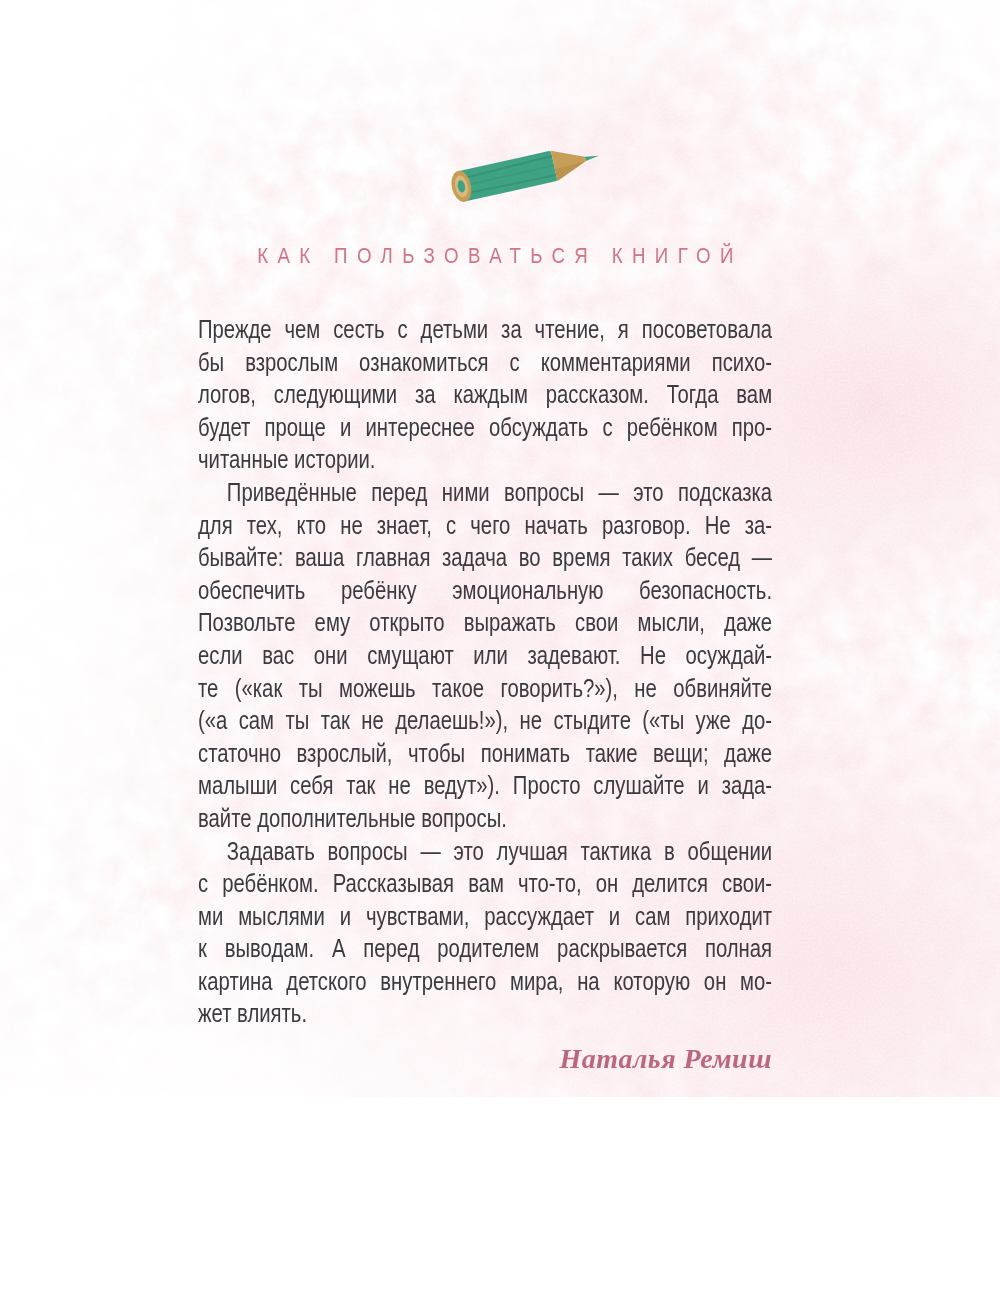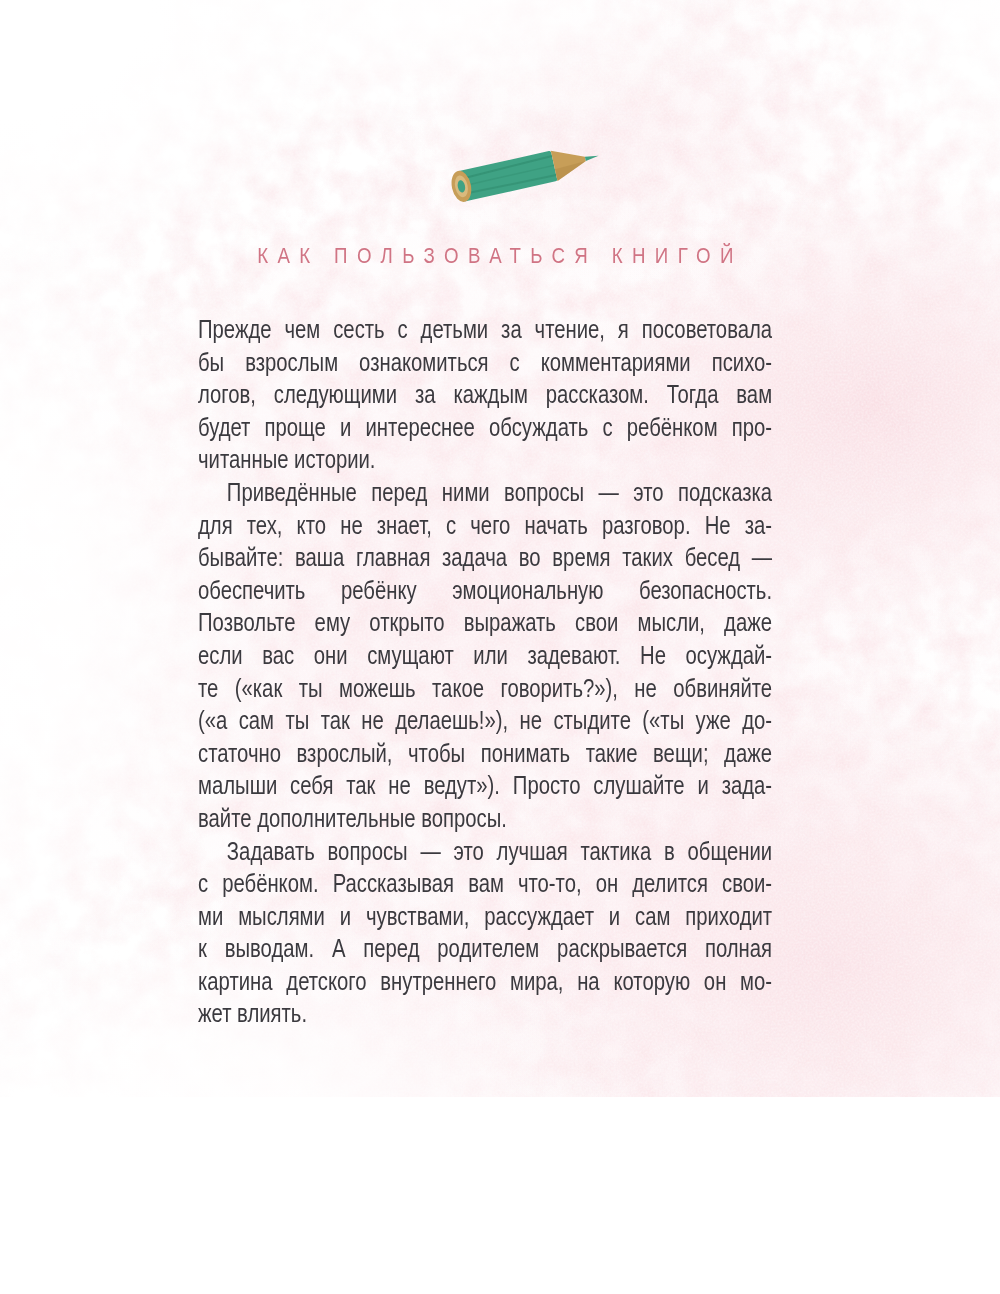--- a/index.html
+++ b/index.html
@@ -147,14 +147,15 @@
       <div class="line">малыши себя так не ведут»). Просто слушайте и зада-</div>
       <div class="line para-last">вайте дополнительные вопросы.</div>
       <div class="line first-indent">Задавать вопросы — это лучшая тактика в общении</div>
       <div class="line">с ребёнком. Рассказывая вам что-то, он делится свои-</div>
       <div class="line">ми мыслями и чувствами, рассуждает и сам приходит</div>
       <div class="line">к выводам. А перед родителем раскрывается полная</div>
       <div class="line">картина детского внутреннего мира, на которую он мо-</div>
       <div class="line para-last">жет влиять.</div>
     </div>
 
+  <div class="signature">Наталья Ремиш</div>
 
 </div>
 
 </body></html>

